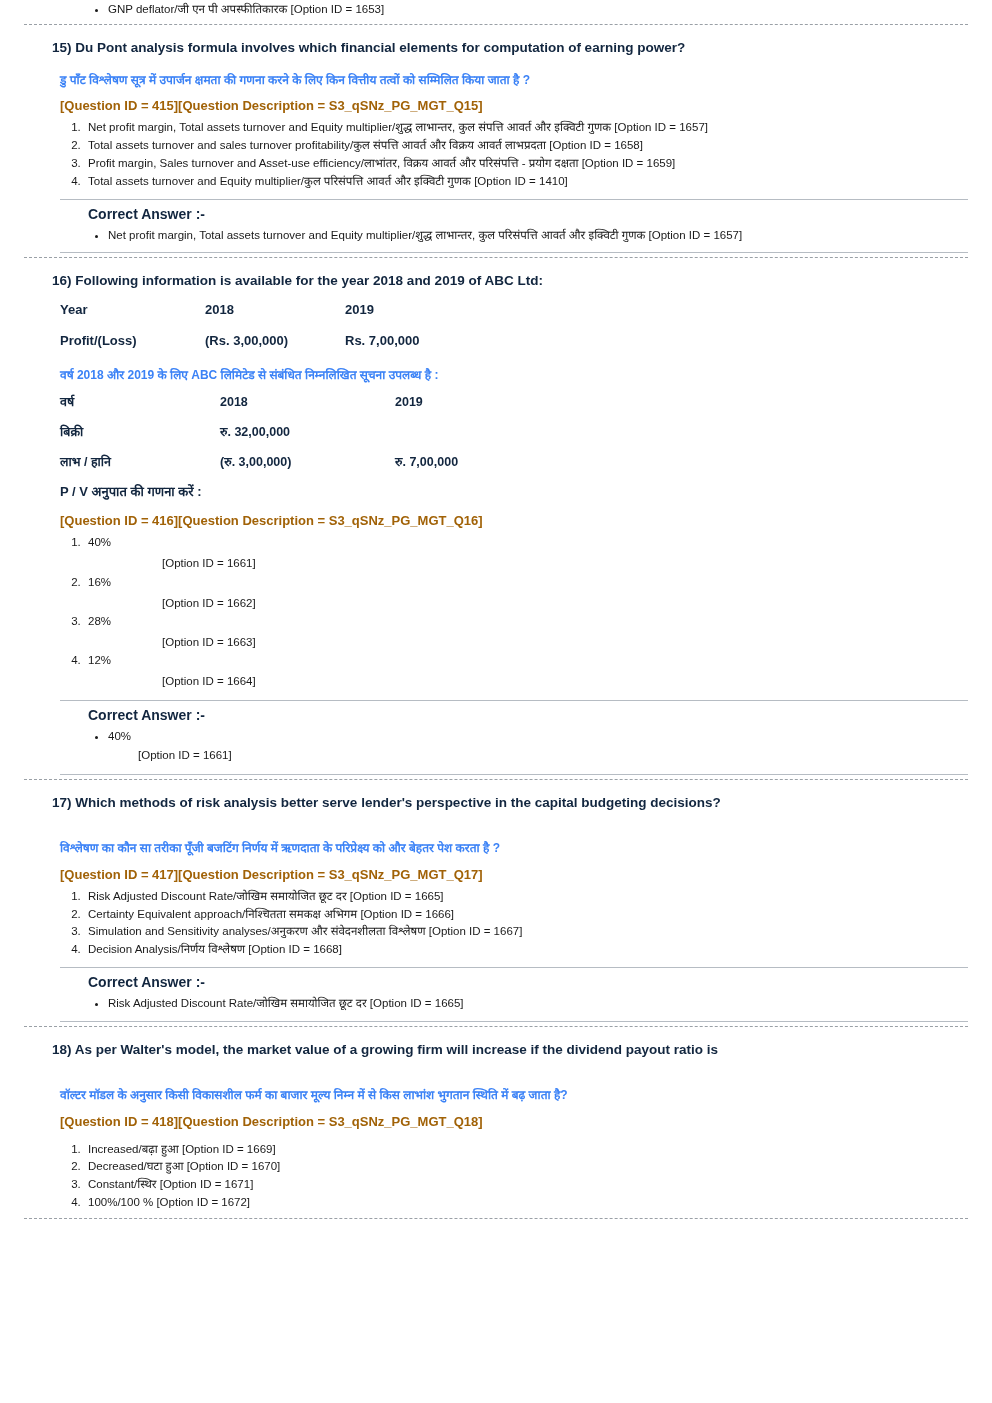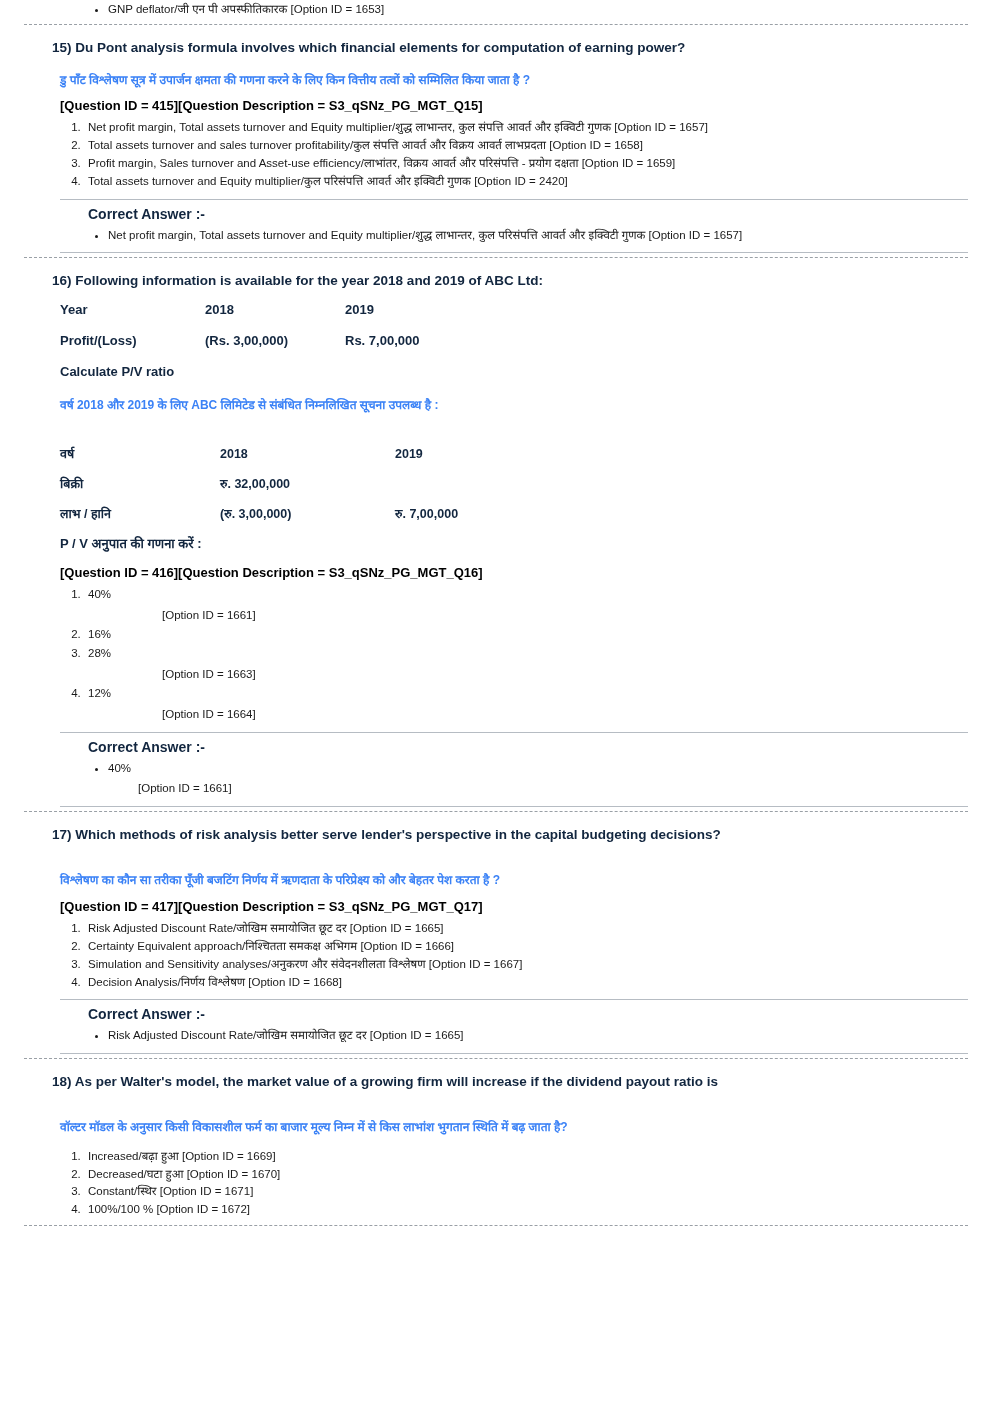--- a/index.html
+++ b/index.html
@@ -35,21 +35,21 @@
   .hindi {
     font-size: 12px;
     font-weight: bold;
     color: #3b82f6;
     padding: 10px 0 4px 36px;
     line-height: 1.4;
   }
   .qid {
     font-size: 13px;
     font-weight: bold;
-    color: #000000;
+    color: #a16207;
     padding: 6px 0 4px 36px;
   }
   ol.opts {
     margin: 2px 0 4px 0;
     padding-left: 60px;
     font-size: 11.5px;
     line-height: 1.55;
   }
   ol.opts li { padding-left: 4px; margin-bottom: 0px; }
   ol.opts.spaced li { margin-bottom: 2px; }
@@ -99,21 +99,20 @@
     line-height: 2.4;
   }
   .dtable .c1 { width: 145px; }
   .dtable .c2 { width: 140px; }
   .dtable .c3 { width: 200px; }
   .dtable-hi {
     padding-left: 36px;
     font-size: 12.5px;
     font-weight: bold;
     color: #12263f;
-    margin-top: 22px;
   }
   .dtable-hi .row { display: flex; line-height: 2.4; }
   .dtable-hi .c1 { width: 160px; }
   .dtable-hi .c2 { width: 175px; }
   .dtable-hi .c3 { width: 200px; }
   .calc-line {
     padding-left: 36px;
     font-size: 13px;
     font-weight: bold;
     color: #12263f;
@@ -141,21 +140,21 @@
     <div class="qhead">
       <span class="num">15)</span>
       <span>Du Pont analysis formula involves which financial elements for computation of earning power?</span>
     </div>
     <div class="hindi">डु पॉंट विश्लेषण सूत्र में उपार्जन क्षमता की गणना करने के लिए किन वित्तीय तत्वों को सम्मिलित किया जाता है ?</div>
     <div class="qid">[Question ID = 415][Question Description = S3_qSNz_PG_MGT_Q15]</div>
     <ol class="opts">
       <li>Net profit margin, Total assets turnover and Equity multiplier/शुद्ध लाभान्तर, कुल संपत्ति आवर्त और इक्विटी गुणक [Option ID = 1657]</li>
       <li>Total assets turnover and sales turnover profitability/कुल संपत्ति आवर्त और विक्रय आवर्त लाभप्रदता [Option ID = 1658]</li>
       <li>Profit margin, Sales turnover and Asset-use efficiency/लाभांतर, विक्रय आवर्त और परिसंपत्ति - प्रयोग दक्षता [Option ID = 1659]</li>
-      <li>Total assets turnover and Equity multiplier/कुल परिसंपत्ति आवर्त और इक्विटी गुणक [Option ID = 2420]</li>
+      <li>Total assets turnover and Equity multiplier/कुल परिसंपत्ति आवर्त और इक्विटी गुणक [Option ID = 1410]</li>
     </ol>
     <div class="answer-box">
       <div class="answer-title">Correct Answer :-</div>
       <ul class="ans">
         <li>Net profit margin, Total assets turnover and Equity multiplier/शुद्ध लाभान्तर, कुल परिसंपत्ति आवर्त और इक्विटी गुणक [Option ID = 1657]</li>
       </ul>
     </div>
   </div>
 
   <div class="qblock">
@@ -170,21 +169,20 @@
         <div class="c2">2018</div>
         <div class="c3">2019</div>
       </div>
       <div class="row">
         <div class="c1">Profit/(Loss)</div>
         <div class="c2">(Rs. 3,00,000)</div>
         <div class="c3">Rs. 7,00,000</div>
       </div>
     </div>
 
-    <div class="calc-line">Calculate P/V ratio</div>
     <div class="hindi">वर्ष 2018 और 2019 के लिए ABC लिमिटेड से संबंधित निम्नलिखित सूचना उपलब्ध है :</div>
 
     <div class="dtable-hi">
       <div class="row">
         <div class="c1">वर्ष</div>
         <div class="c2">2018</div>
         <div class="c3">2019</div>
       </div>
       <div class="row">
         <div class="c1">बिक्री</div>
@@ -197,20 +195,21 @@
       </div>
     </div>
 
     <div class="calc-line">P / V  अनुपात की गणना करें :</div>
     <div class="qid">[Question ID = 416][Question Description = S3_qSNz_PG_MGT_Q16]</div>
 
     <ol class="opts spaced">
       <li>40%</li>
       <div class="opt-id-line">[Option ID = 1661]</div>
       <li>16%</li>
+      <div class="opt-id-line">[Option ID = 1662]</div>
       <li>28%</li>
       <div class="opt-id-line">[Option ID = 1663]</div>
       <li>12%</li>
       <div class="opt-id-line">[Option ID = 1664]</div>
     </ol>
 
     <div class="answer-box">
       <div class="answer-title">Correct Answer :-</div>
       <ul class="ans">
         <li>40%</li>
@@ -241,20 +240,21 @@
     </div>
   </div>
 
   <div class="qblock">
     <div class="qhead">
       <span class="num">18)</span>
       <span>As per Walter's model, the market value of a growing firm will increase if the dividend payout ratio is</span>
     </div>
     <div class="gap-md"></div>
     <div class="hindi">वॉल्टर मॉडल के अनुसार किसी विकासशील फर्म का बाजार मूल्य निम्न में से किस लाभांश भुगतान स्थिति में बढ़ जाता है?</div>
+    <div class="qid">[Question ID = 418][Question Description = S3_qSNz_PG_MGT_Q18]</div>
     <div class="gap-sm"></div>
     <ol class="opts">
       <li>Increased/बढ़ा हुआ [Option ID = 1669]</li>
       <li>Decreased/घटा हुआ [Option ID = 1670]</li>
       <li>Constant/स्थिर [Option ID = 1671]</li>
       <li>100%/100 % [Option ID = 1672]</li>
     </ol>
     <div class="bot-rule"></div>
   </div>
 

